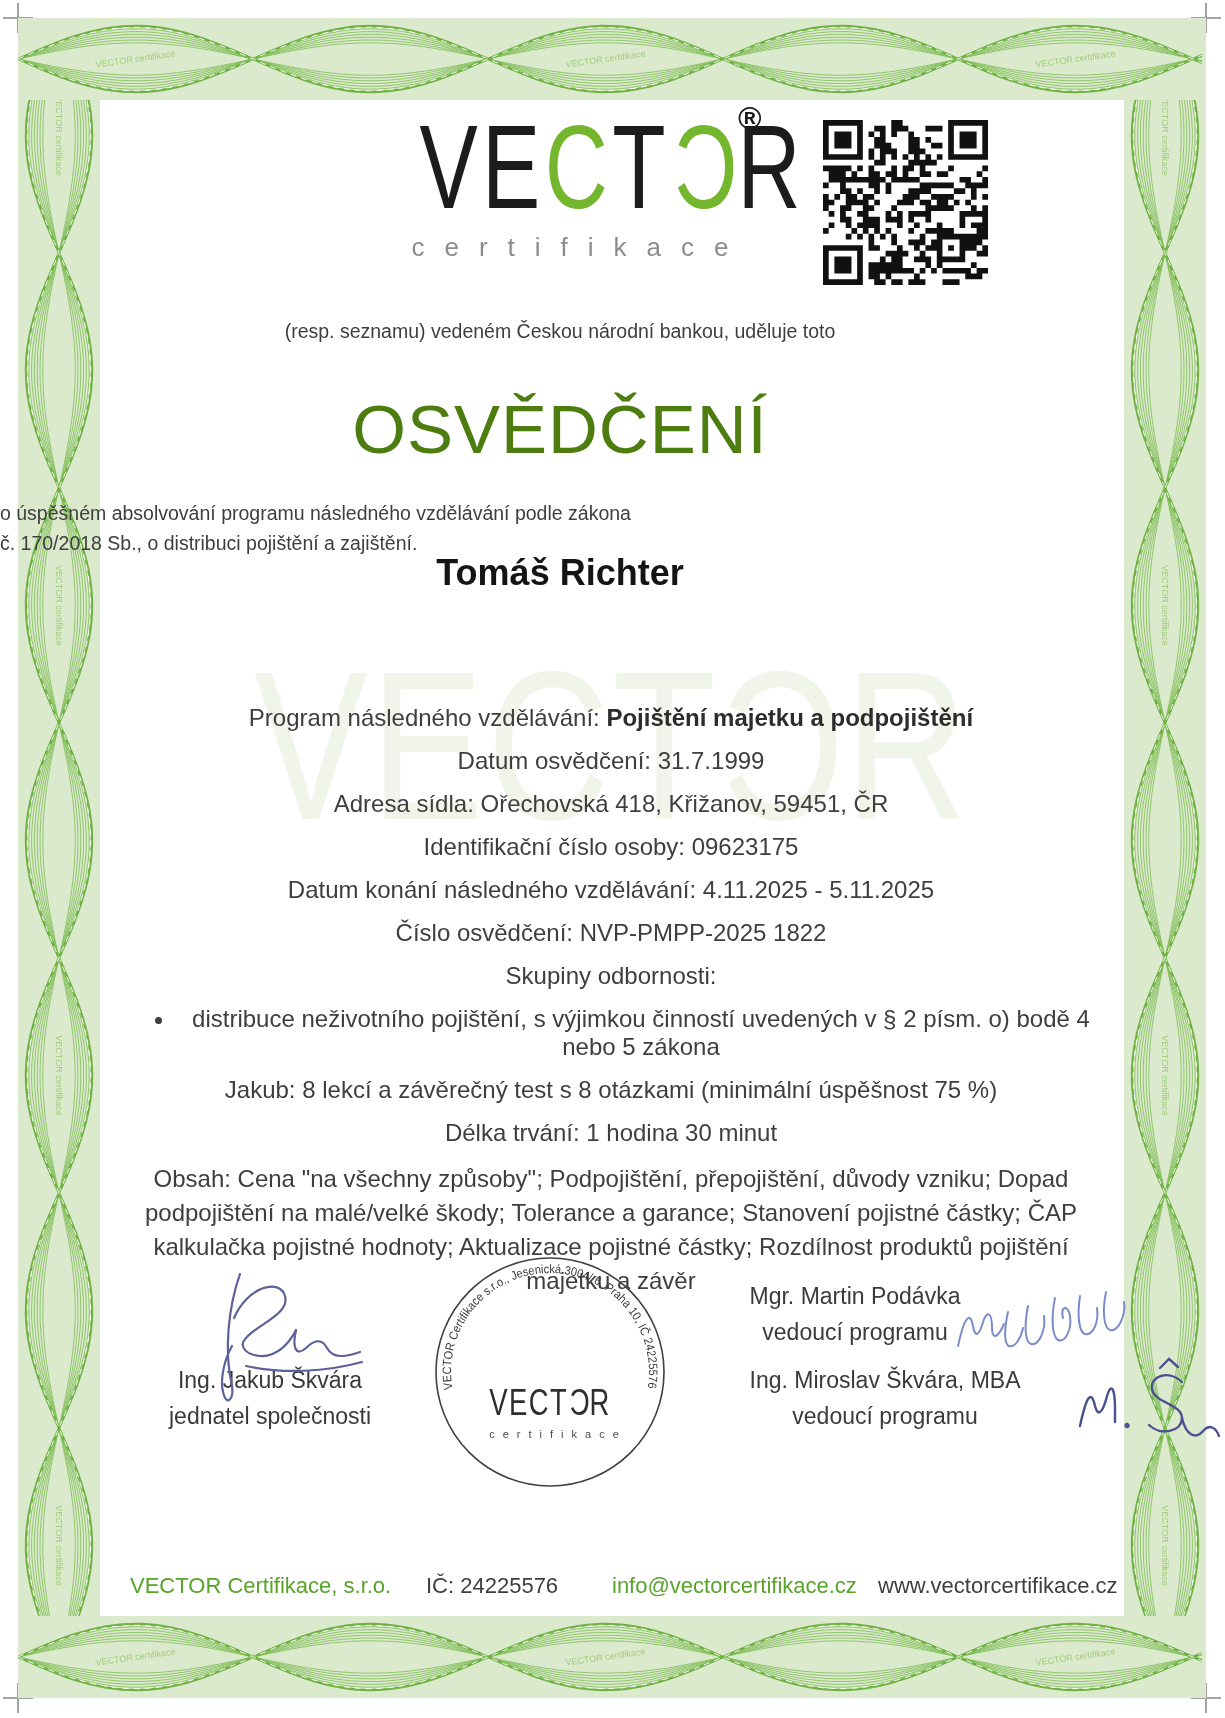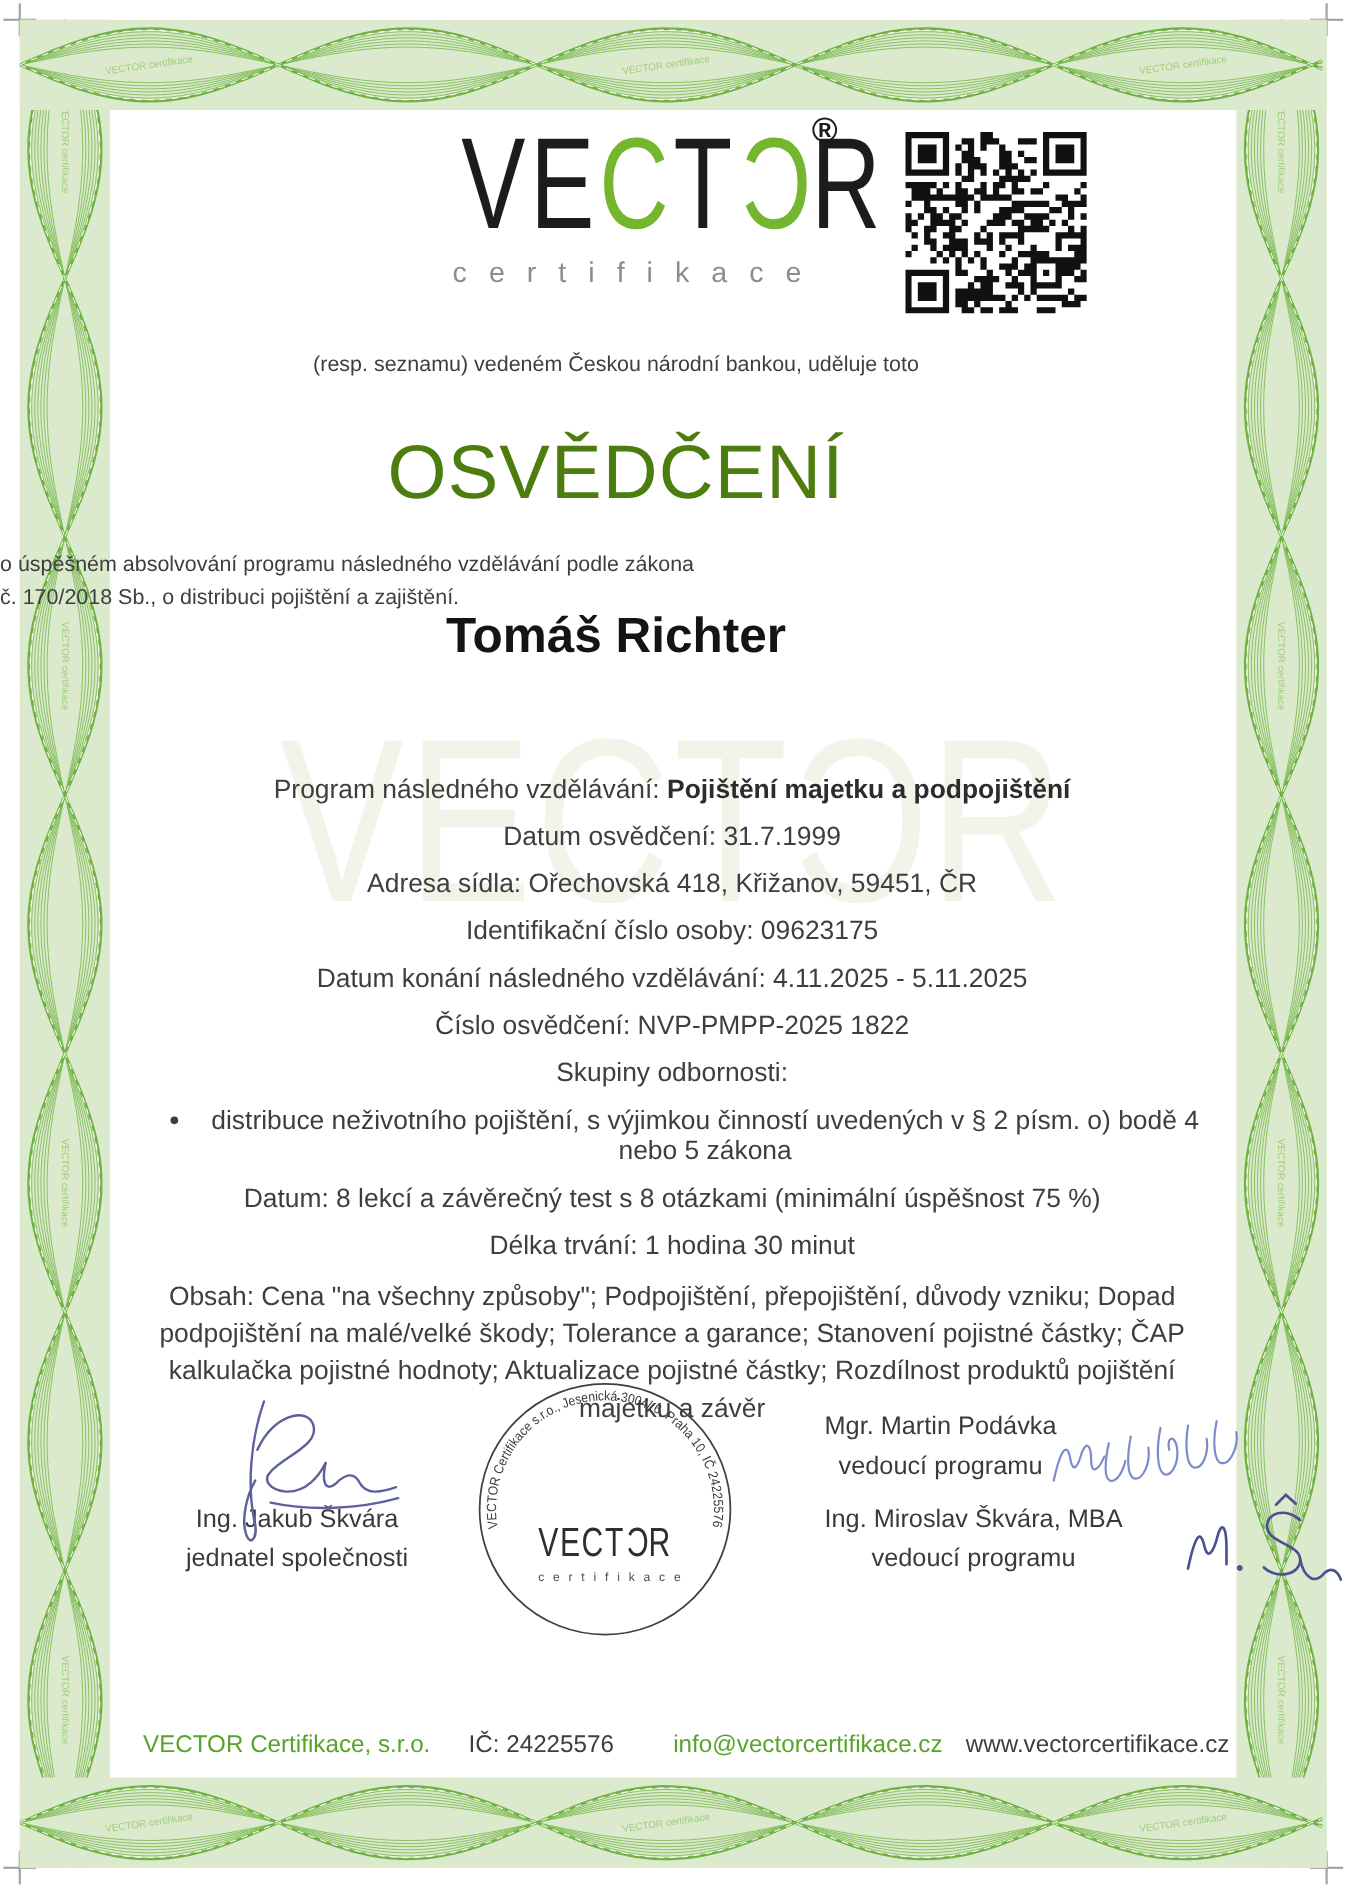--- a/index.html
+++ b/index.html
@@ -29,21 +29,21 @@
   .flip{transform:scaleX(-1);}
   .reg{left:738px;top:100px;font-size:32px;color:#1c1c1c;font-weight:700;}
   .logo-sub{left:355px;top:232px;width:410px;text-align:center;font-size:26px;color:#8c8c8c;
             letter-spacing:20px;padding-left:20px;}
   .qr{left:823px;top:120px;width:165px;height:165px;}
 
   .intro{left:0;width:1120px;top:316px;text-align:center;font-size:19.5px;line-height:30px;color:#3e3e3e;}
   .cert-title{left:0;width:1120px;top:390px;text-align:center;font-size:69px;letter-spacing:1px;
               color:#4d7c0f;font-weight:400;}
   .cert-sub{left:0;width:1120px;top:498px;text-align:left;font-size:19.5px;line-height:30px;}
-  .recipient{left:0;width:1120px;top:552px;text-align:center;font-size:45px;font-weight:700;color:#141414;}
+  .recipient{left:0;width:1120px;top:552px;text-align:center;font-size:36px;font-weight:700;color:#141414;}
 
   
   .watermark{left:18px;right:18px;top:640px;text-align:center;font-size:212px;line-height:212px;
              letter-spacing:4px;color:#f0f4e9;z-index:0;white-space:nowrap;transform:scaleX(.80);transform-origin:50% 0;}
   .watermark span{display:inline-block;}
 
   
   .details{left:116px;top:704px;width:990px;z-index:1;font-size:24px;color:#3e3e3e;text-align:center;}
   .detail-row{min-height:28px;line-height:28px;margin-bottom:15px;}
   .detail-row .b{font-weight:700;color:#2c2c2c;}
@@ -228,21 +228,21 @@
     <div class="detail-row">
       <span class="lbl">Skupiny odbornosti:</span>
       <span class="val"></span>
     </div>
   </div>
     <ul class="spec" id="spec-list">
     <li>distribuce neživotního pojištění, s výjimkou činností uvedených v § 2 písm. o) bodě 4 nebo 5 zákona</li>
   </ul>
     <div id="course-list">
     <div class="course-row">
-      <span class="lbl">Datum:</span>
+      <span class="lbl">Jakub:</span>
       <span class="val">8 lekcí a závěrečný test s 8 otázkami (minimální úspěšnost 75 %)</span>
     </div>
 
     <div class="course-row">
       <span class="lbl">Délka trvání:</span>
       <span class="val">1 hodina 30 minut</span>
     </div>
 
     <div class="course-row paragraph">
       <span class="lbl">Obsah:</span>

